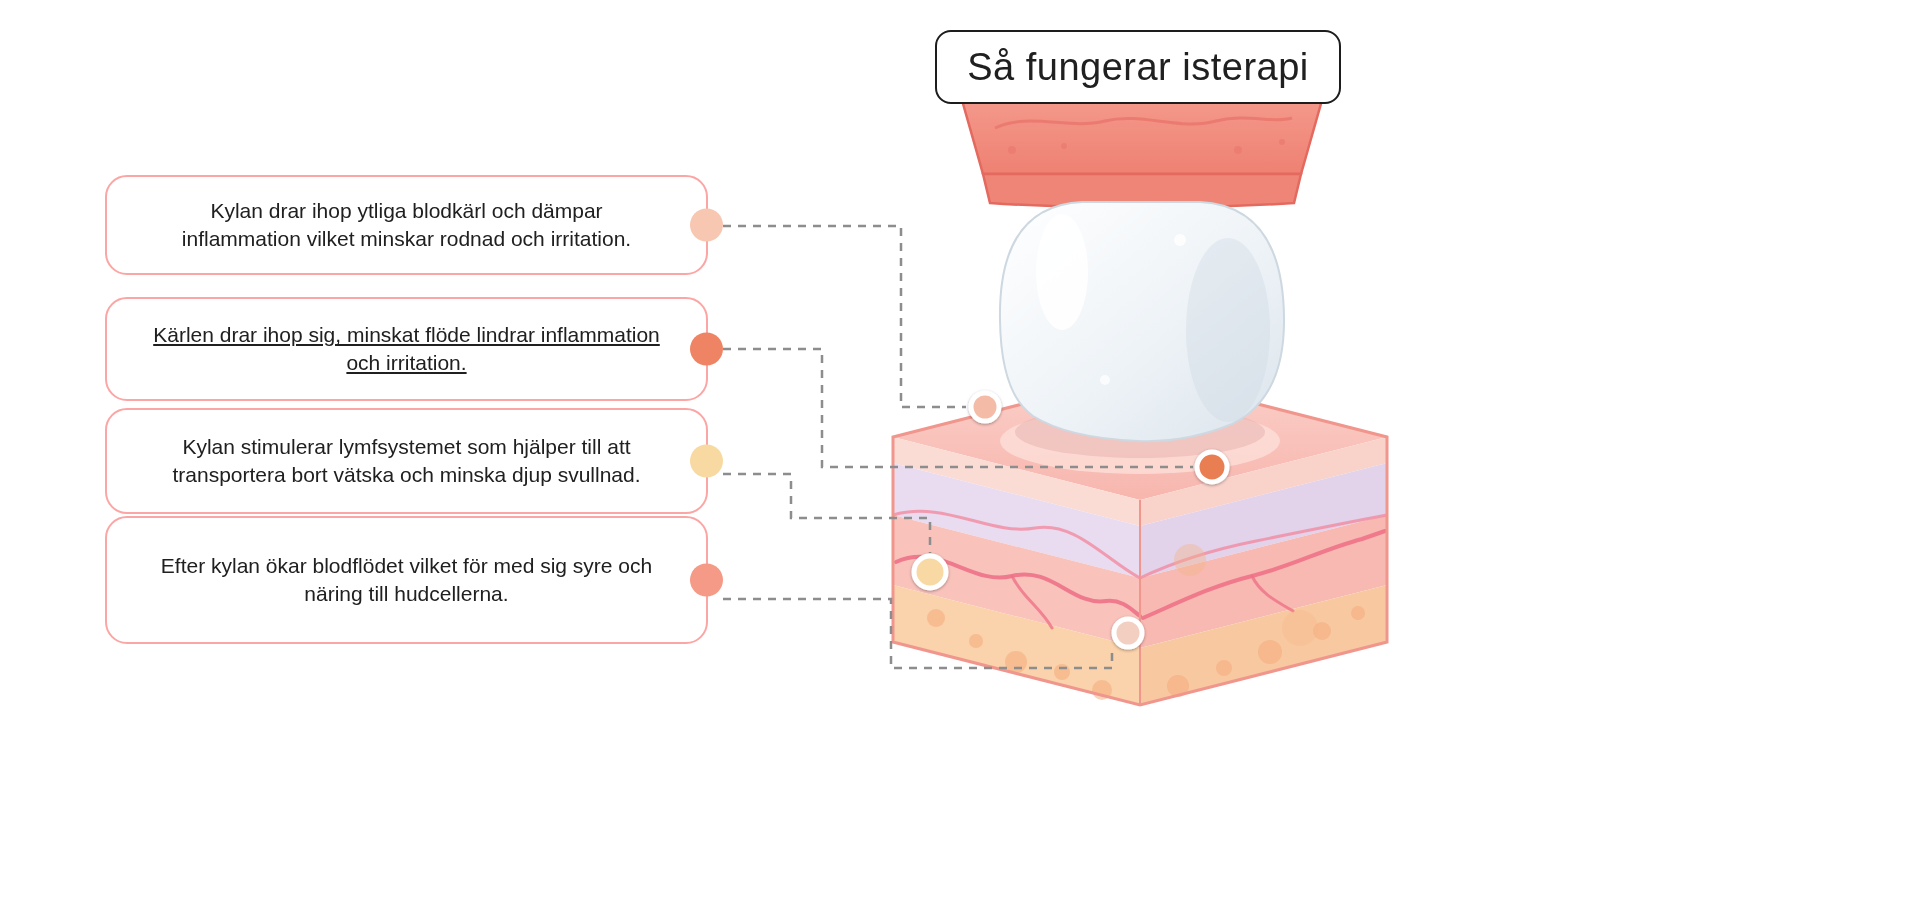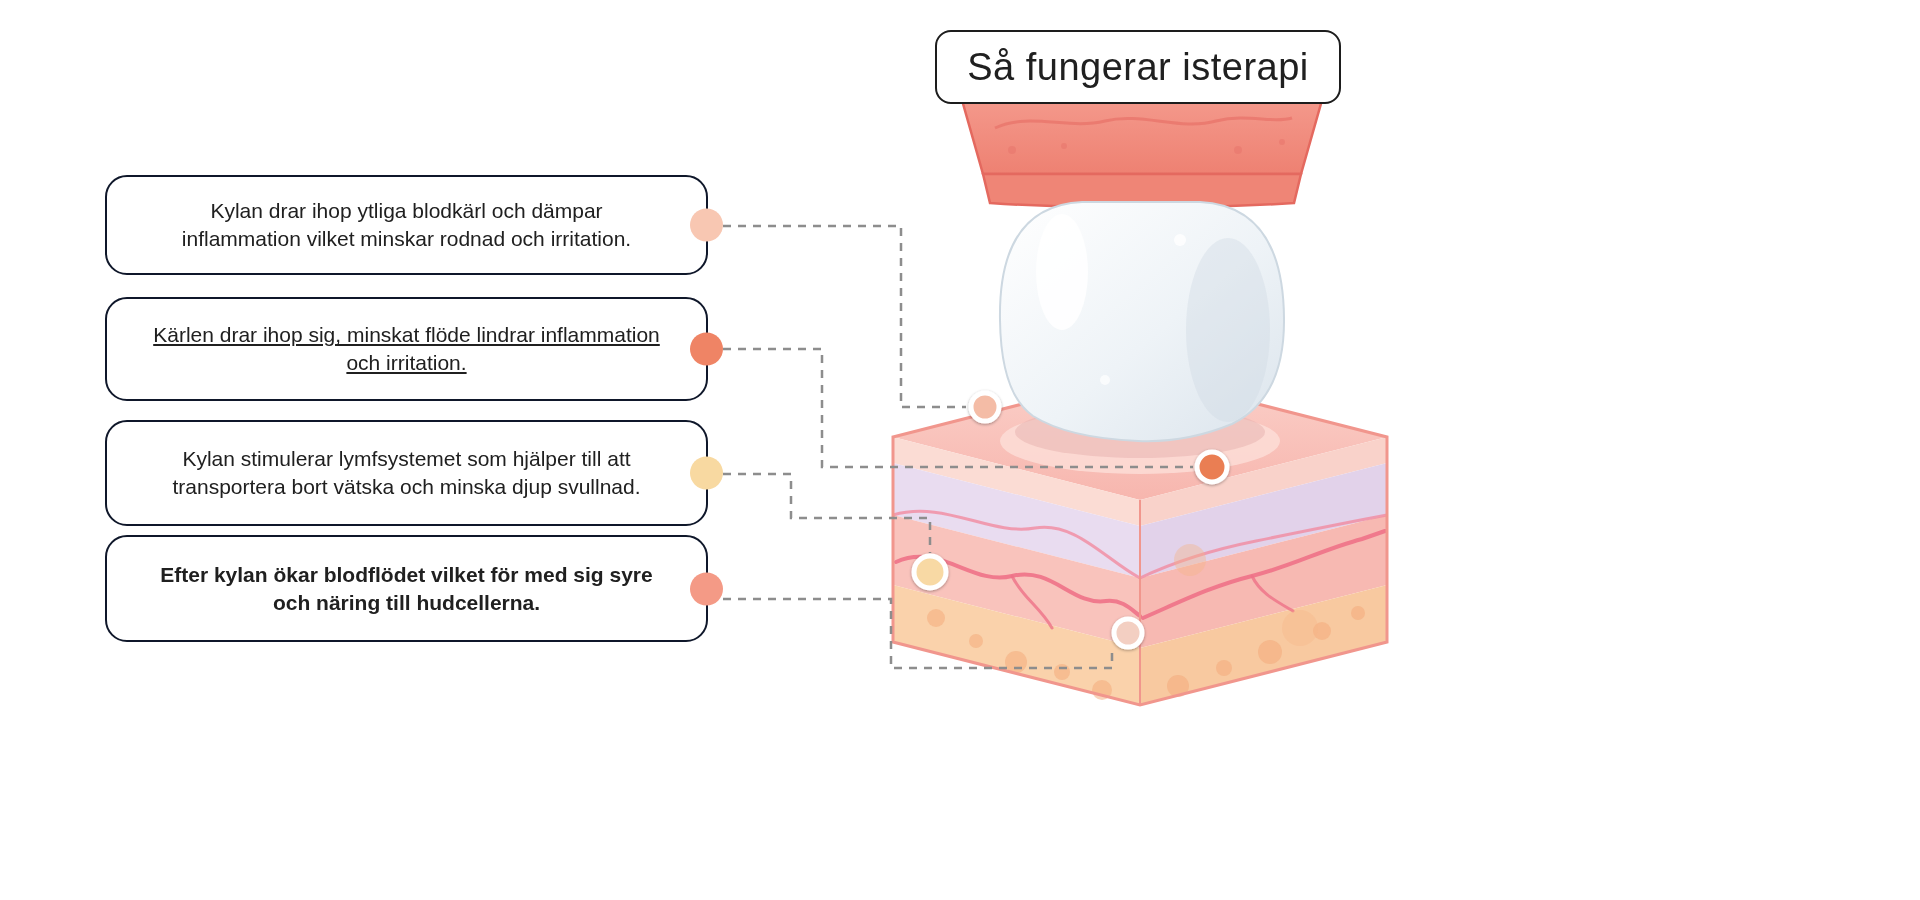--- a/index.html
+++ b/index.html
@@ -8,28 +8,28 @@
   .canvas { position:relative; width:1920px; height:900px; overflow:hidden; background:#ffffff; }
   .art { position:absolute; left:0; top:0; width:1920px; height:900px; }
   .title-box {
     position:absolute; left:935px; top:30px; width:406px; height:74px;
     background:#ffffff; border:2.5px solid #1d1d1d; border-radius:16px;
     display:flex; align-items:center; justify-content:center;
     font-size:38px; font-weight:500; letter-spacing:.5px;
   }
   .callout {
     position:absolute; left:105px; width:603px;
-    background:#ffffff; border:2px solid #0f172a; border-radius:22px;
+    background:#ffffff; border:2px solid #fca5a5; border-radius:22px;
     display:flex; align-items:center; justify-content:center;
     text-align:center; font-size:21px; line-height:1.32; padding:22px 44px;
   }
   .c1 { top:175px; height:100px; }
   .c2 { top:297px; height:104px;text-decoration:underline; }
-  .c3 { top:420px; height:106px; }
-  .c4 { top:535px; height:107px;font-weight:bold; }
+  .c3 { top:408px; height:106px; }
+  .c4 { top:516px; height:128px; }
   .dot {
     position:absolute; right:-17px; top:50%; transform:translateY(-50%);
     width:33px; height:33px; border-radius:50%;
   }
 </style>
 </head>
 <body>
 
 <div class="canvas">
 

